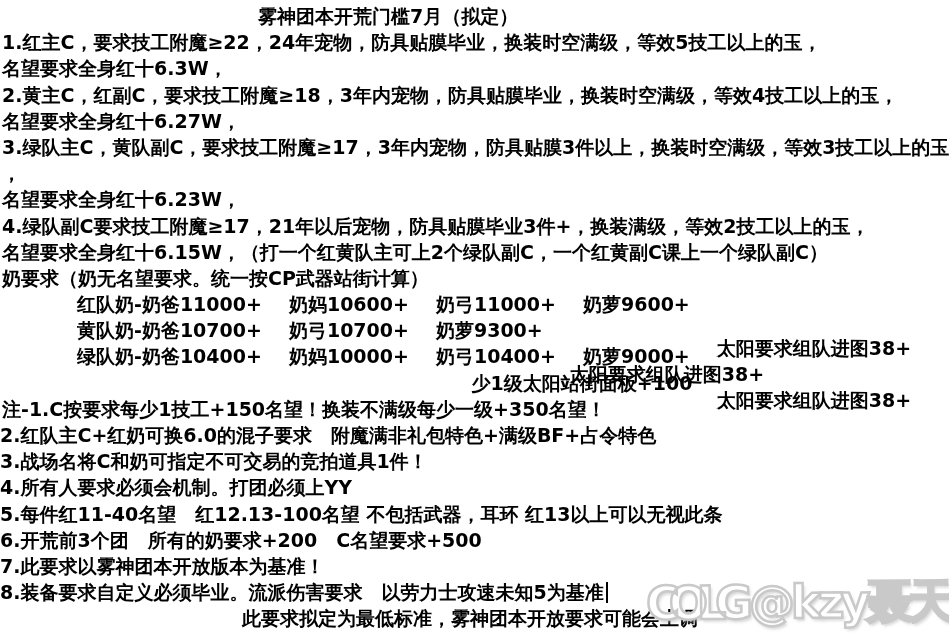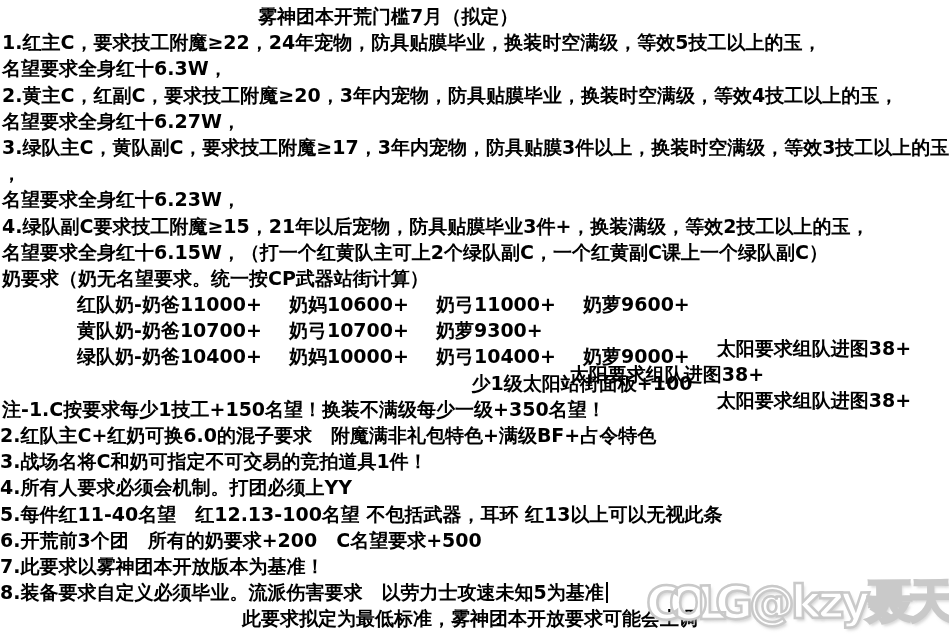--- a/index.html
+++ b/index.html
@@ -32,26 +32,26 @@
   .wm-handle{letter-spacing:-4px;}
 </style>
 </head>
 <body>
 
 <div class="doc">
 
   <div class="line title"><span>雾神团本开荒门槛7月（拟定）</span></div>
     <div class="line main"><span>1.红主C，要求技工附魔≥22，24年宠物，防具贴膜毕业，换装时空满级，等效5技工以上的玉，</span></div>
     <div class="line main"><span>名望要求全身红十6.3W，</span></div>
-    <div class="line main"><span>2.黄主C，红副C，要求技工附魔≥20，3年内宠物，防具贴膜毕业，换装时空满级，等效4技工以上的玉，</span></div>
+    <div class="line main"><span>2.黄主C，红副C，要求技工附魔≥18，3年内宠物，防具贴膜毕业，换装时空满级，等效4技工以上的玉，</span></div>
     <div class="line main"><span>名望要求全身红十6.27W，</span></div>
     <div class="line main"><span>3.绿队主C，黄队副C，要求技工附魔≥17，3年内宠物，防具贴膜3件以上，换装时空满级，等效3技工以上的玉</span></div>
     <div class="line main"><span>，</span></div>
     <div class="line main"><span>名望要求全身红十6.23W，</span></div>
-    <div class="line main"><span>4.绿队副C要求技工附魔≥15，21年以后宠物，防具贴膜毕业3件+，换装满级，等效2技工以上的玉，</span></div>
+    <div class="line main"><span>4.绿队副C要求技工附魔≥17，21年以后宠物，防具贴膜毕业3件+，换装满级，等效2技工以上的玉，</span></div>
     <div class="line main"><span>名望要求全身红十6.15W，（打一个红黄队主可上2个绿队副C，一个红黄副C课上一个绿队副C）</span></div>
     <div class="line main"><span>奶要求（奶无名望要求。统一按CP武器站街计算）</span></div>
     <div class="line milk"><span class="cell">红队奶-奶爸11000+</span><span class="cell">奶妈10600+</span><span class="cell">奶弓11000+</span><span class="cell">奶萝9600+</span><span class="cell">太阳要求组队进图38+</span></div>
     <div class="line milk"><span class="cell">黄队奶-奶爸10700+</span><span class="cell">奶弓10700+</span><span class="cell">奶萝9300+</span><span class="cell">太阳要求组队进图38+</span></div>
     <div class="line milk"><span class="cell">绿队奶-奶爸10400+</span><span class="cell">奶妈10000+</span><span class="cell">奶弓10400+</span><span class="cell">奶萝9000+</span><span class="cell">太阳要求组队进图38+</span></div>
     <div class="line milk-sub"><span>少1级太阳站街面板+100</span></div>
     <div class="line main"><span>注-1.C按要求每少1技工+150名望！换装不满级每少一级+350名望！</span></div>
     <div class="line note"><span>2.红队主C+红奶可换6.0的混子要求　附魔满非礼包特色+满级BF+占令特色</span></div>
     <div class="line note"><span>3.战场名将C和奶可指定不可交易的竞拍道具1件！</span></div>
     <div class="line note"><span>4.所有人要求必须会机制。打团必须上YY</span></div>

